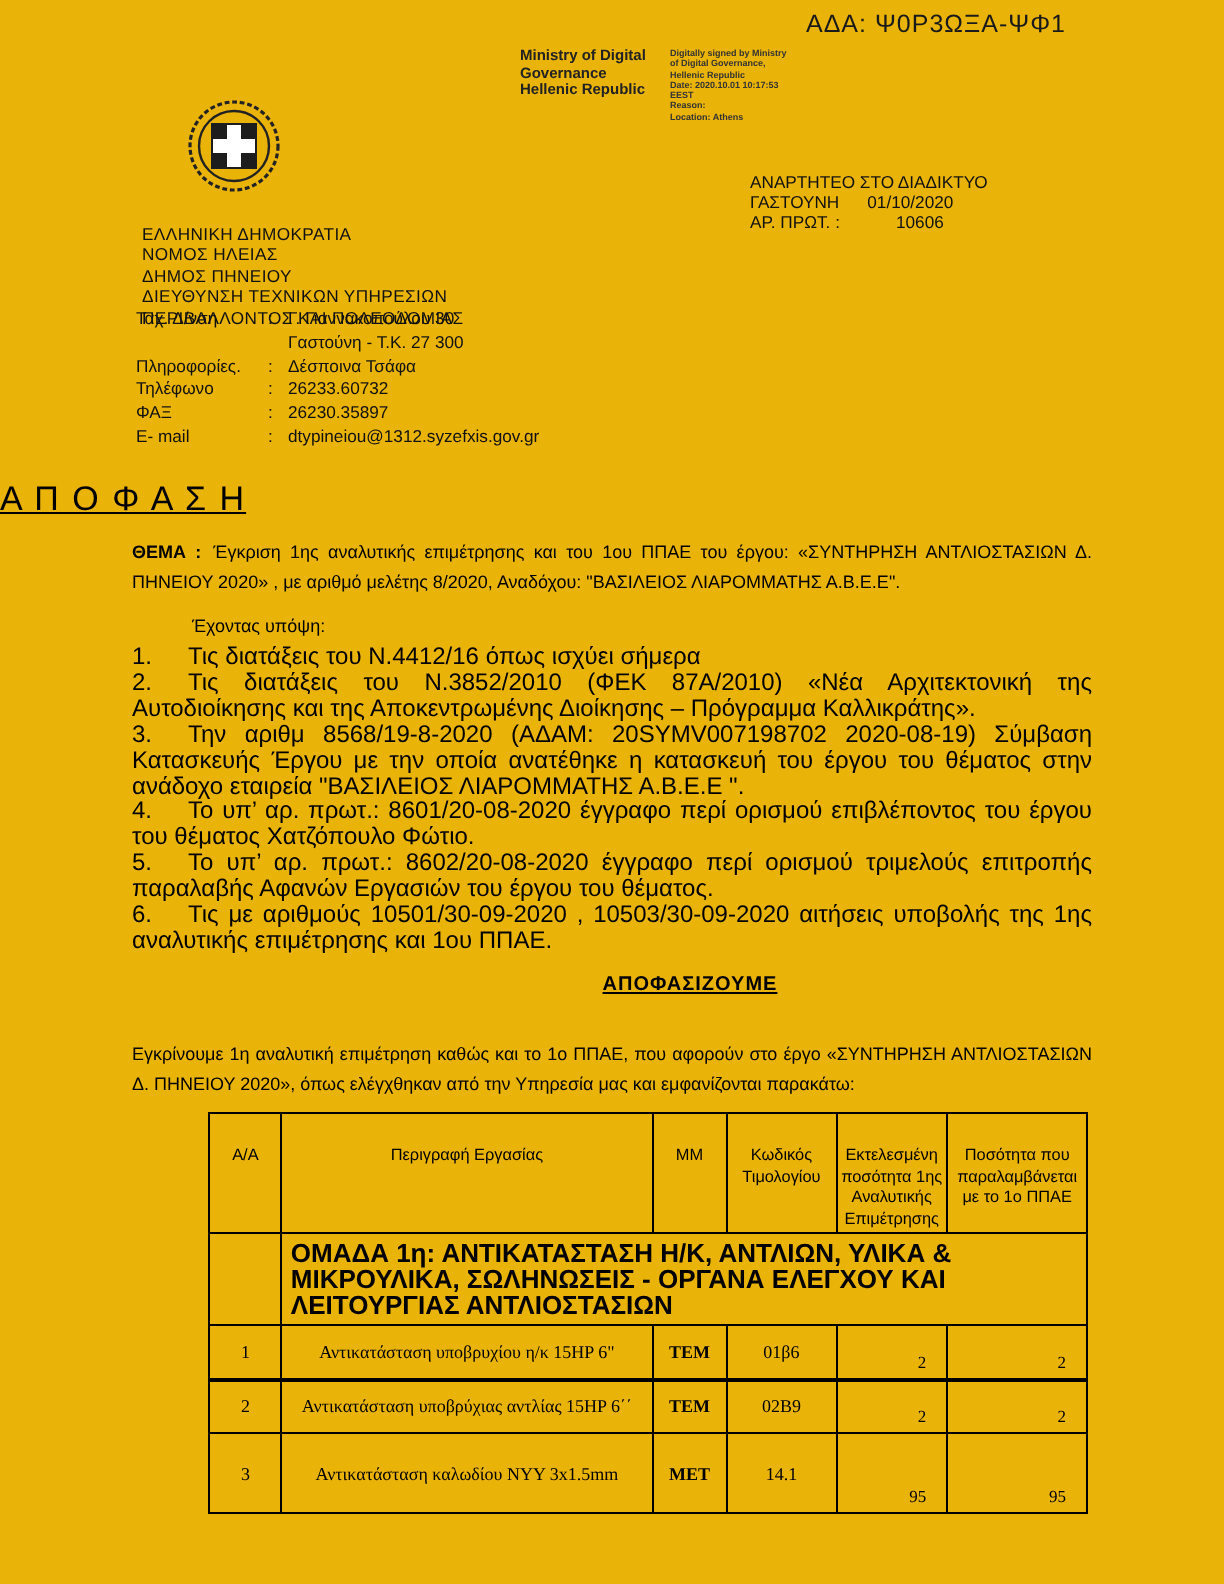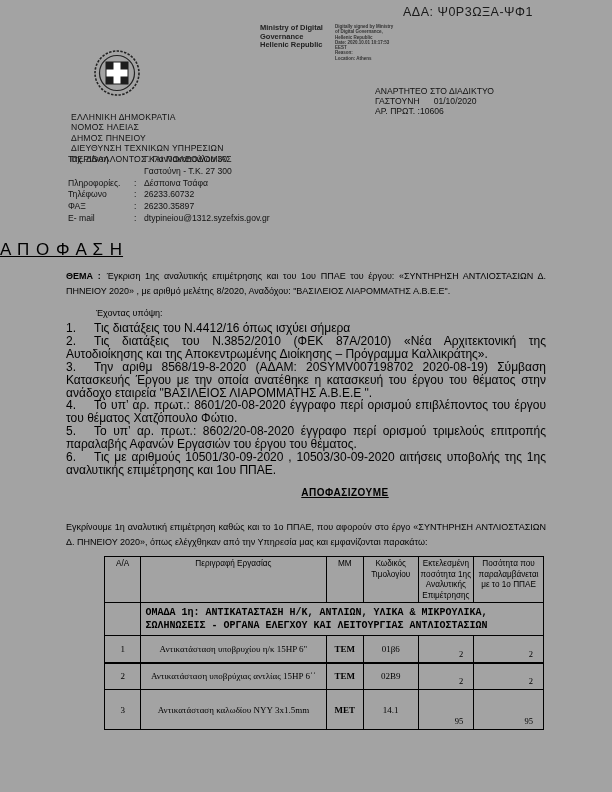--- a/index.html
+++ b/index.html
@@ -1,16 +1,16 @@
 <!DOCTYPE html>
 <html><head>
 <meta charset="utf-8">
 <style>
   html,body{margin:0;padding:0;background:#888;}
-  .page{position:relative;width:612px;height:792px;background:#a3a3a3;margin:0 auto;
+  .page{position:relative;width:612px;height:792px;background:#eab308;margin:0 auto;
         font-family:"Liberation Sans", sans-serif;color:#000;overflow:hidden;}
 
   
   .ada{position:absolute;top:5px;left:403px;font-size:12.5px;letter-spacing:.5px;color:#1a1a1a;}
 
   
   .sigstamp{position:absolute;top:24px;left:260px;display:flex;gap:5px;}
   .sig-name{font-size:7.5px;font-weight:bold;line-height:8.5px;color:#222;width:70px;}
   .sig-details{font-size:4.5px;line-height:5.3px;color:#333;width:100px;font-weight:bold;}
 
@@ -20,21 +20,21 @@
   
   .agency{position:absolute;top:112px;left:71px;font-size:8.6px;line-height:10.4px;color:#111;
           letter-spacing:.2px;}
 
   
   .rightblock{position:absolute;top:86px;left:375px;font-size:8.6px;color:#111;}
   .rightblock .rb-line{margin-bottom:0;}
   .rb-publish{margin-bottom:10px;}
   .rb-date-line{margin-bottom:13px;}
   .rb-place{margin-right:14px;}
-  .rb-prot-num{margin-left:0;}
+  .rb-prot-num{margin-left:28px;}
 
   
   .contact{position:absolute;top:154px;left:68px;font-size:8.6px;line-height:11.8px;color:#111;
            display:grid;grid-template-columns:66px 10px auto;}
   .contact .c-label{grid-column:1;}
   .contact .c-sep{grid-column:2;}
   .contact .c-value{grid-column:3;}
 
   
   .decision-title{position:absolute;top:240px;left:0;width:100%;text-align:left;
@@ -52,25 +52,25 @@
   .considerations{position:absolute;top:322px;left:66px;width:480px;font-size:12px;line-height:12.9px;}
   .considerations p{margin:0;text-align:justify;}
   .considerations .num{display:inline-block;width:28px;}
   .approval{position:absolute;top:508px;left:66px;width:480px;font-size:9px;line-height:15.2px;
             text-align:justify;margin-top:12px;}
 
   
   .qty-table{position:absolute;top:556px;left:104px;border-collapse:collapse;table-layout:fixed;
              width:440px;font-size:8px;}
   .qty-table td,.qty-table th{border:1px solid #000;padding:1px 2px;overflow:hidden;}
-  .qty-table th{font-weight:normal;vertical-align:top;text-align:center;padding-top:2px;
+  .qty-table th{font-weight:normal;vertical-align:top;text-align:center;padding-top:16px;
                 font-size:8.2px;line-height:10.5px;}
   .col-aa{width:36px;} .col-desc{width:183px;} .col-mm{width:37px;}
   .col-code{width:54px;} .col-q1{width:55px;} .col-q2{width:69px;}
-  .group-row td{font-family:Liberation Mono, monospace;font-weight:bold;font-size:10px;
+  .group-row td{font-family:Liberation Sans, sans-serif;font-weight:bold;font-size:13px;
                 line-height:13px;padding:3px 4px;}
   .body-row{height:27px;}
   .body-row td{font-family:"Liberation Serif", serif;font-size:9px;}
   .body-row .cell-aa{text-align:center;vertical-align:middle;}
   .body-row .cell-desc{text-align:center;vertical-align:middle;}
   .body-row .cell-mm{text-align:center;vertical-align:middle;font-weight:bold;}
   .body-row .cell-code{text-align:center;vertical-align:middle;}
   .body-row .cell-q{text-align:right;vertical-align:bottom;padding-right:10px;padding-bottom:3px;
                     font-size:8.5px;}
   .row-1 td{border-bottom:2px solid #000;}

